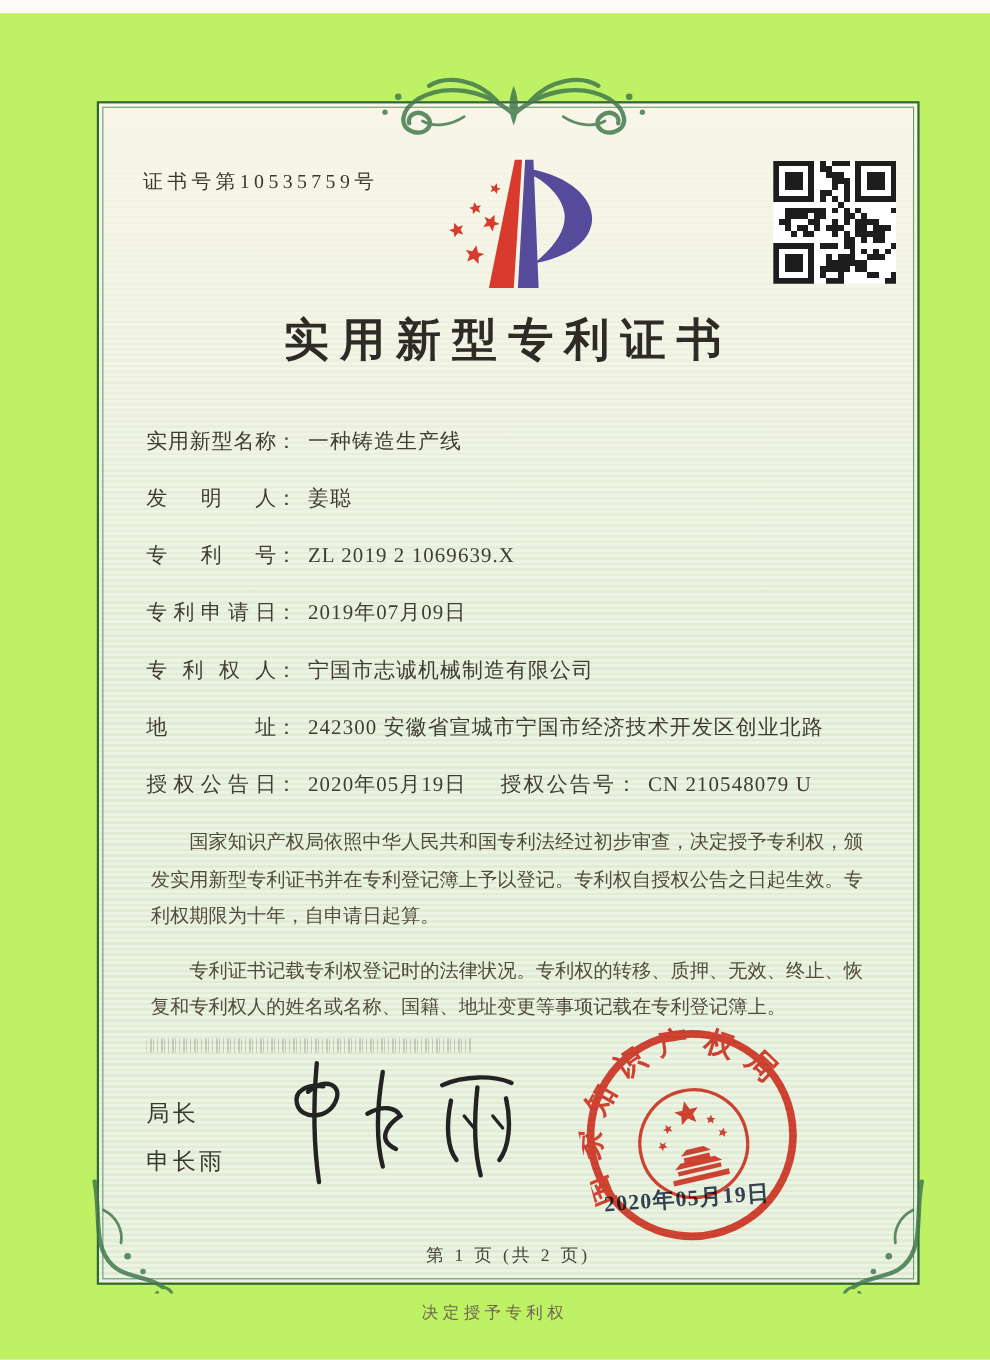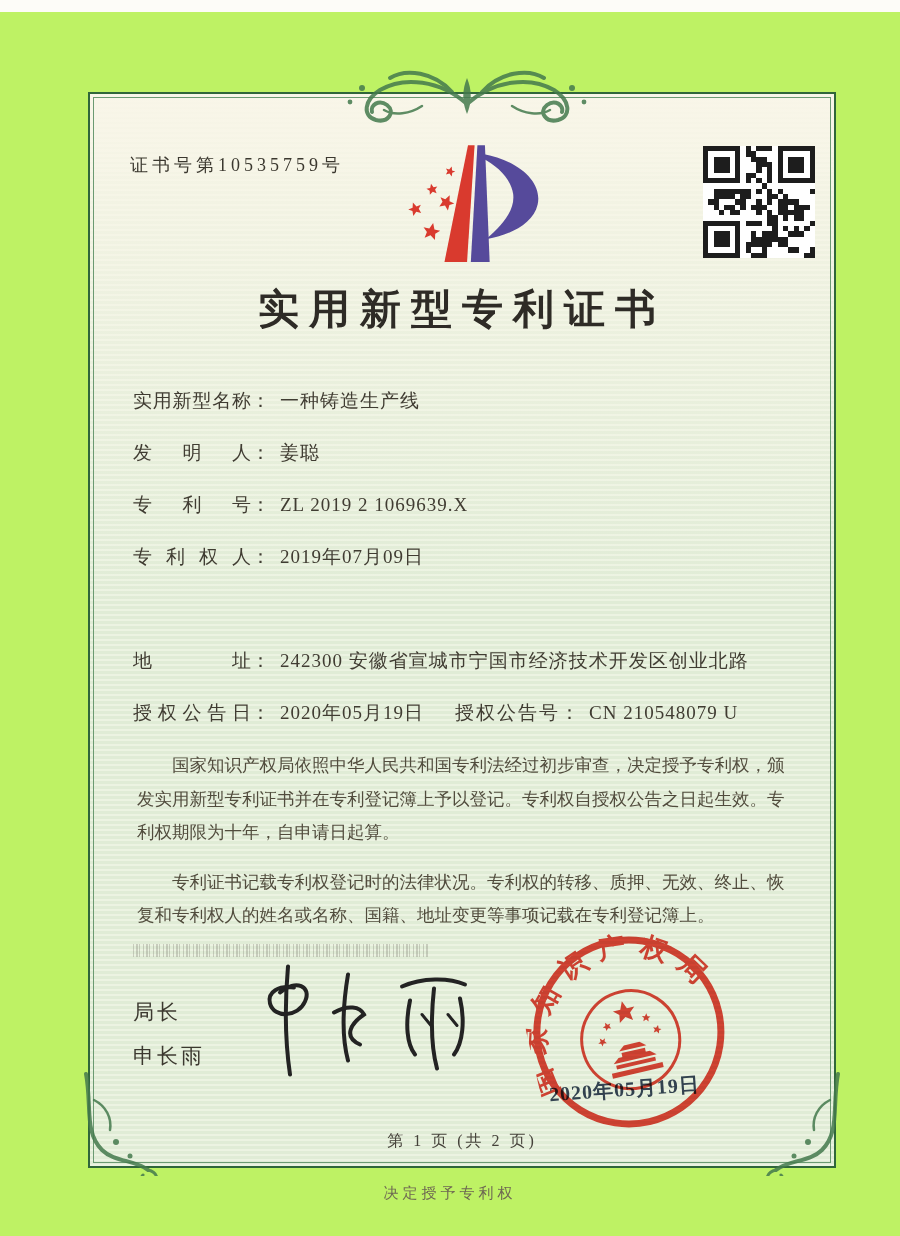--- a/index.html
+++ b/index.html
@@ -253,21 +253,24 @@
   <div class="row" style="top:388px">
     <span class="lbl">实用新型名称</span><span class="colon">：</span><span class="val">一种铸造生产线</span>
   </div>
   <div class="row" style="top:440px">
     <span class="lbl">发明人</span><span class="colon">：</span><span class="val">姜聪</span>
   </div>
   <div class="row" style="top:492px">
     <span class="lbl">专利号</span><span class="colon">：</span><span class="val">ZL 2019 2 1069639.X</span>
   </div>
   <div class="row" style="top:544px">
-    <span class="lbl">专利权人</span><span class="colon">：</span><span class="val">2019年07月09日</span>
+    <span class="lbl">专利申请日</span><span class="colon">：</span><span class="val">2019年07月09日</span>
+  </div>
+  <div class="row" style="top:596px">
+    <span class="lbl">专利权人</span><span class="colon">：</span><span class="val">宁国市志诚机械制造有限公司</span>
   </div>
   <div class="row" style="top:648px">
     <span class="lbl">地址</span><span class="colon">：</span><span class="val">242300 安徽省宣城市宁国市经济技术开发区创业北路</span>
   </div>
   <div class="row" style="top:700px">
     <span class="lbl">授权公告日</span><span class="colon">：</span><span class="val">2020年05月19日</span>
     <span class="grant2">
       <span class="lbl2">授权公告号</span><span class="colon">：</span><span class="val">CN 210548079 U</span>
     </span>
   </div>

